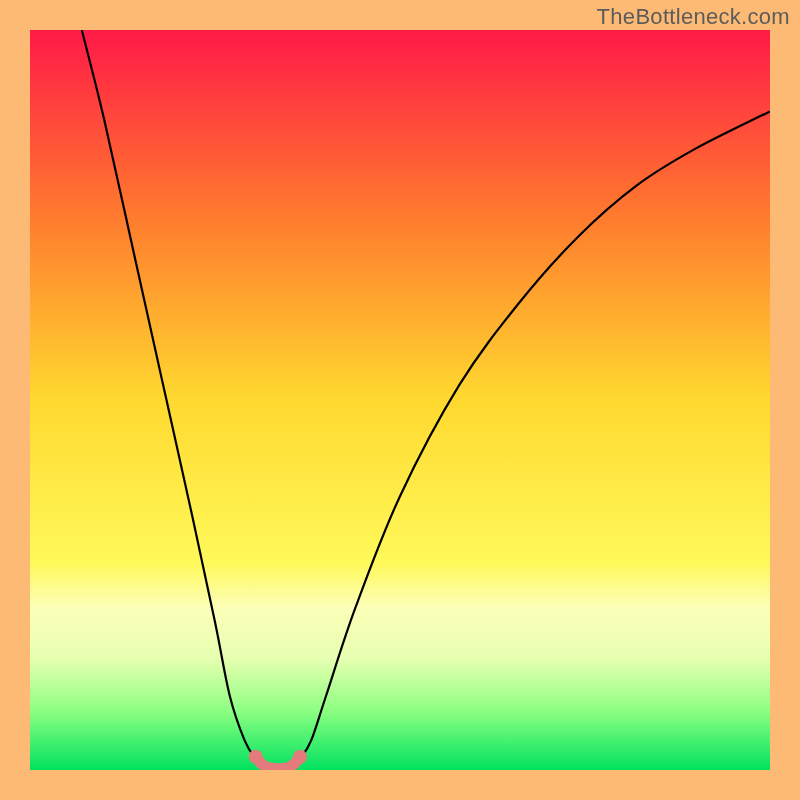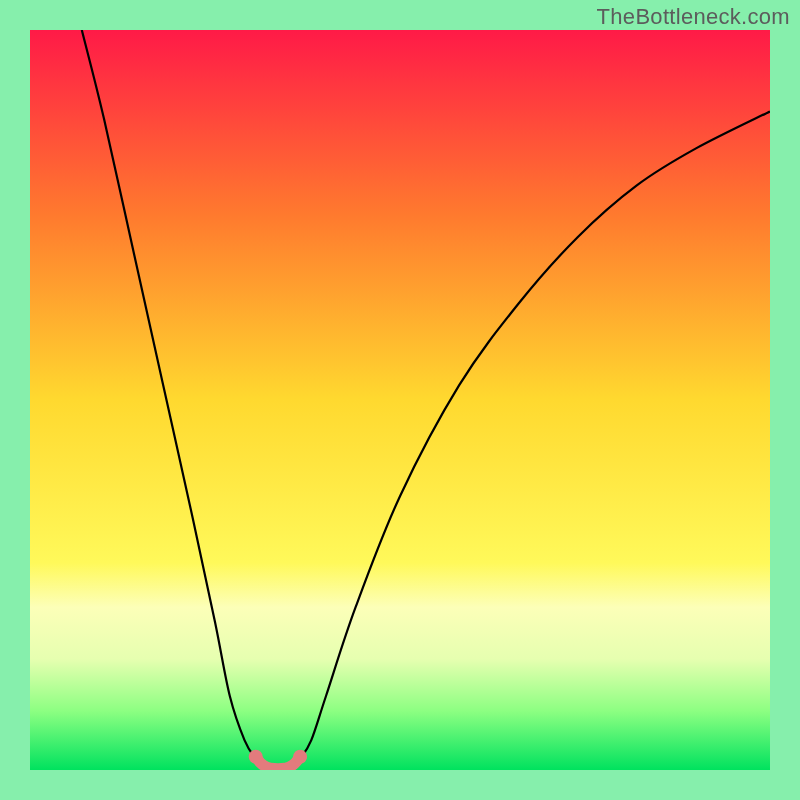--- a/index.html
+++ b/index.html
@@ -9,21 +9,21 @@
     background: #000;
     overflow: hidden;
     font-family: Arial, Helvetica, sans-serif;
   }
   .frame {
     position: absolute;
     left: 0;
     top: 0;
     width: 800px;
     height: 800px;
-    background: #86efac;
+    background: #fdba74;
   }
   .plot {
     position: absolute;
     left: 30px;
     top: 30px;
     width: 740px;
     height: 740px;
   }
   .watermark {
     position: absolute;

